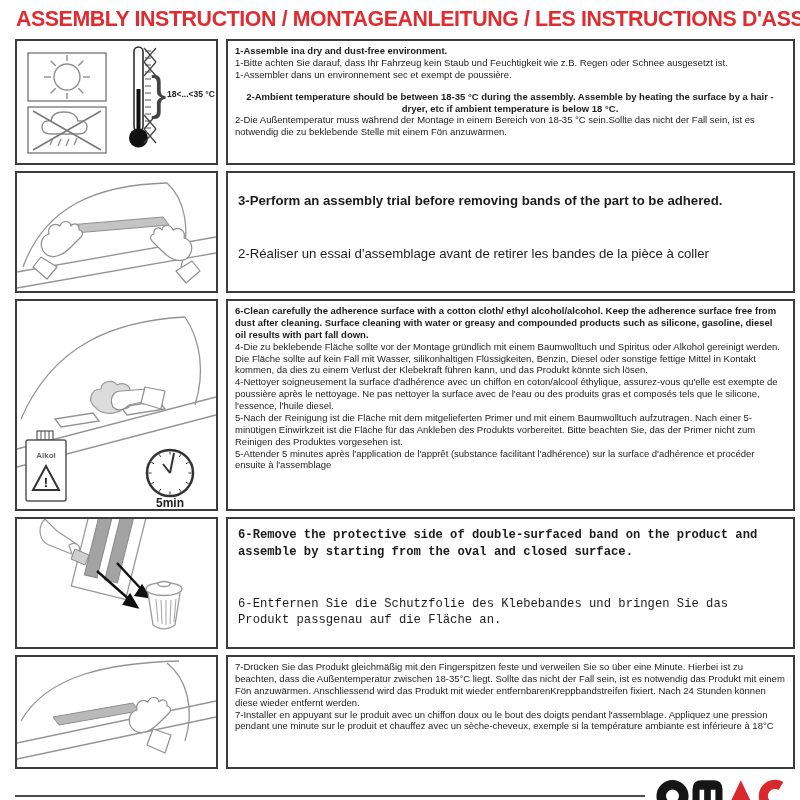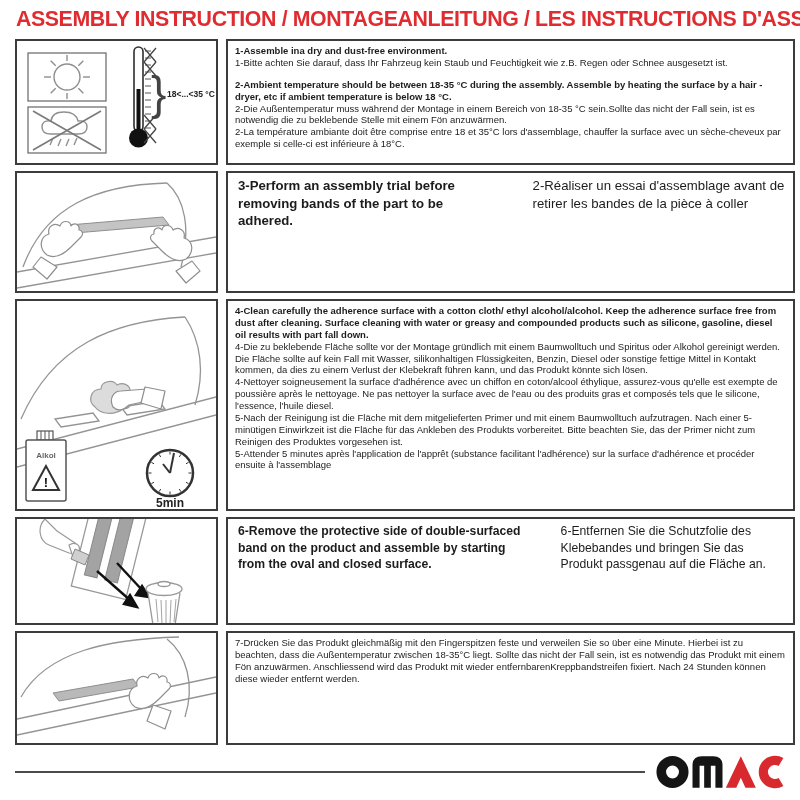--- a/index.html
+++ b/index.html
@@ -17,40 +17,40 @@
     text-align:center;
     font-size:22px; font-weight:bold; letter-spacing:-0.4px;
     color:var(--title_red, #e02b30);
     white-space:nowrap;
     transform:scaleX(0.97); transform-origin:center;
   }
 
   .rows { padding:0 5px 0 15px; display:flex; flex-direction:column; gap:6px; }
   .row { display:flex; gap:8px; }
   .r1 { height:126px; } .r2 { height:122px; } .r3 { height:212px; }
-  .r4 { height:108px; } .r5 { height:114px; }
+  .r4 { height:132px;font-family:Liberation Mono, monospace; } .r5 { height:114px; }
 
   .illus {
     flex:0 0 203px; height:100%;
     border:2px solid #3c3c3c; background:#fff; overflow:hidden;
   }
   .illus svg { display:block; }
 
   .tbox {
     flex:1; height:100%;
     border:2px solid #3c3c3c; background:#fff;
     padding:4px 8px 14px 7px; overflow:hidden;
   }
   .tbox p { margin:0; }
 
   .small p { font-size:9.5px; line-height:1.25; }
-  .small p.sp { margin-top:10px; }
+  .small p.sp { margin-top:10px;text-align:center; }
   .tbox p.en { font-weight:bold; }
 
-  .vcenter { display:flex; flex-direction:row; justify-content:center;gap:35px; }
+  .vcenter { display:flex; flex-direction:column; justify-content:center;gap:35px; }
   .mid  p { font-size:13.2px; line-height:1.33; }
   .mid2 p { font-size:12.2px; line-height:1.36; }
   .mid  { padding-left:10px; }
   .mid2 { padding-left:10px; }
 
   .footer { display:flex; align-items:center; margin-top:6px; padding:0 5px 0 15px; height:42px; }
   .footer-line { flex:1; height:2px; background:#4a4a4a; margin-right:10px; }
 
   .logo-black { fill:var(--logo_black, #151515); }
   .logo-black-stroke { stroke:var(--logo_black, #151515); fill:none; }
@@ -122,23 +122,23 @@
                 <line x1="139" y1="88" x2="127" y2="102"></line>
             </g>
             <text x="134" y="68" font-size="46" fill="#444">}</text>
           </g>
           <text x="150" y="56" font-size="8.5" font-weight="bold" fill="#222">18&lt;...&lt;35 °C</text>
         </svg>
       </div>
       <div class="tbox small">
         <p class="en">1-Assemble ina dry and dust-free environment.</p>
         <p>1-Bitte achten Sie darauf, dass Ihr Fahrzeug kein Staub und Feuchtigkeit wie z.B. Regen oder Schnee ausgesetzt ist.</p>
+        <p>1-Assembler dans un environnement sec et exempt de poussière.</p>
         <p class="en sp">2-Ambient temperature should be between 18-35 °C  during the assembly. Assemble by heating the surface by a hair -dryer, etc if ambient temperature is below 18 °C.</p>
         <p>2-Die Außentemperatur muss während der Montage in einem Bereich von 18-35 °C  sein.Sollte das nicht der Fall sein, ist es notwendig die zu beklebende Stelle mit einem Fön anzuwärmen.</p>
-        <p>2-La température ambiante doit être comprise entre 18 et 35°C lors d'assemblage, chauffer la surface avec un sèche-cheveux par exemple si celle-ci est inférieure à 18°C.</p>
       </div>
     </div>
 
     <div class="row r2">
       <div class="illus">
         <svg viewBox="0 0 199 118" width="199" height="118">
           <g fill="none" stroke="#949494" stroke-width="1.3">
             <path d="M6,94 C28,34 78,12 150,10"></path>
             <path d="M150,10 C168,26 174,56 164,94"></path>
             <path d="M0,99 L199,64"></path>
@@ -203,21 +203,21 @@
               <line x1="162.3" y1="188" x2="163.8" y2="190.6"></line>
                 <line x1="143.7" y1="188" x2="142.2" y2="190.6"></line>
             </g>
             <line x1="153" y1="172" x2="157" y2="152" stroke="#333" stroke-width="2"></line>
             <line x1="153" y1="172" x2="146" y2="163" stroke="#333" stroke-width="2"></line>
             <text x="153" y="206" text-anchor="middle" font-size="12" font-weight="bold" fill="#222">5min</text>
           </g>
         </svg>
       </div>
       <div class="tbox small">
-        <p class="en">4-Clean carefully the adherence surface with a cotton cloth/ ethyl alcohol/alcohol. Keep the adherence surface free from dust after cleaning. Surface cleaning with water or greasy and compounded products such as silicone, gasoline, diesel oil results with part fall down.</p>
+        <p class="en">6-Clean carefully the adherence surface with a cotton cloth/ ethyl alcohol/alcohol. Keep the adherence surface free from dust after cleaning. Surface cleaning with water or greasy and compounded products such as silicone, gasoline, diesel oil results with part fall down.</p>
         <p>4-Die zu beklebende Fläche sollte vor der Montage gründlich mit einem Baumwolltuch und Spiritus oder Alkohol gereinigt werden. Die Fläche sollte auf kein Fall mit Wasser, silikonhaltigen Flüssigkeiten, Benzin, Diesel oder sonstige fettige Mittel in Kontakt kommen, da dies zu einem Verlust der Klebekraft führen kann, und das Produkt könnte sich lösen.</p>
         <p>4-Nettoyer soigneusement la surface d'adhérence avec un chiffon en coton/alcool éthylique, assurez-vous qu'elle est exempte de poussière après le nettoyage. Ne pas nettoyer la surface avec de l'eau ou des produits gras et composés tels que le silicone, l'essence, l'huile diesel.</p>
         <p>5-Nach der Reinigung ist die Fläche mit dem mitgelieferten Primer und mit einem Baumwolltuch aufzutragen. Nach einer 5-minütigen Einwirkzeit ist die Fläche für das Ankleben des Produkts vorbereitet. Bitte beachten Sie, das der Primer nicht zum Reinigen des Produktes vorgesehen ist.</p>
         <p>5-Attender 5 minutes après l'application de l'apprêt (substance facilitant l'adhérence) sur la surface d'adhérence et procéder ensuite à l'assemblage</p>
       </div>
     </div>
 
     <div class="row r4">
       <div class="illus">
         <svg viewBox="0 0 199 114" width="199" height="114">
@@ -268,20 +268,21 @@
           </g>
           <polygon points="36,60 116,46 122,54 42,68" fill="#b9b9b9" stroke="#8f8f8f" stroke-width="1"></polygon>
           <g fill="#fff" stroke="#8f8f8f" stroke-width="1.2" stroke-linejoin="round">
             <path d="M136,72 L154,78 L148,96 L130,88 Z"></path>
             <path d="M118,74 C110,68 110,56 120,53 C118,45 126,41 131,45 C133,39 141,39 142,45 C145,41 151,43 150,49 C153,49 155,53 152,56 L142,66 C134,74 126,78 118,74 Z"></path>
           </g>
         </svg>
       </div>
       <div class="tbox small">
         <p>7-Drücken Sie das Produkt gleichmäßig mit den Fingerspitzen feste und verweilen Sie so über eine Minute. Hierbei ist zu beachten, dass die Außentemperatur zwischen 18-35°C liegt. Sollte das nicht der Fall sein, ist es notwendig das Produkt mit einem Fön anzuwärmen. Anschliessend wird das Produkt mit wieder entfernbarenKreppbandstreifen fixiert. Nach 24 Stunden können diese wieder entfernt werden.</p>
+        <p>7-Installer en appuyant sur le produit avec un chiffon doux ou le bout des doigts pendant l'assemblage. Appliquez une pression pendant une minute sur le produit et chauffez avec un sèche-cheveux, exemple si la température ambiante est inférieure à 18°C</p>
       </div>
     </div>
 
   </div>
 
   <div class="footer">
     <div class="footer-line"></div>
     <svg class="logo" role="img" viewBox="0 0 166 48" width="140" height="40" aria-label="OMAC">
       <circle class="logo-black-stroke" cx="20" cy="24" r="13.5" stroke-width="11.5"></circle>
       <path class="logo-black" d="M44,43 V16 Q44,5 55,5 H69 Q80,5 80,16 V43 H71.5 V16.5 H66 V43 H58 V16.5 H52.5 V43 Z"></path>

